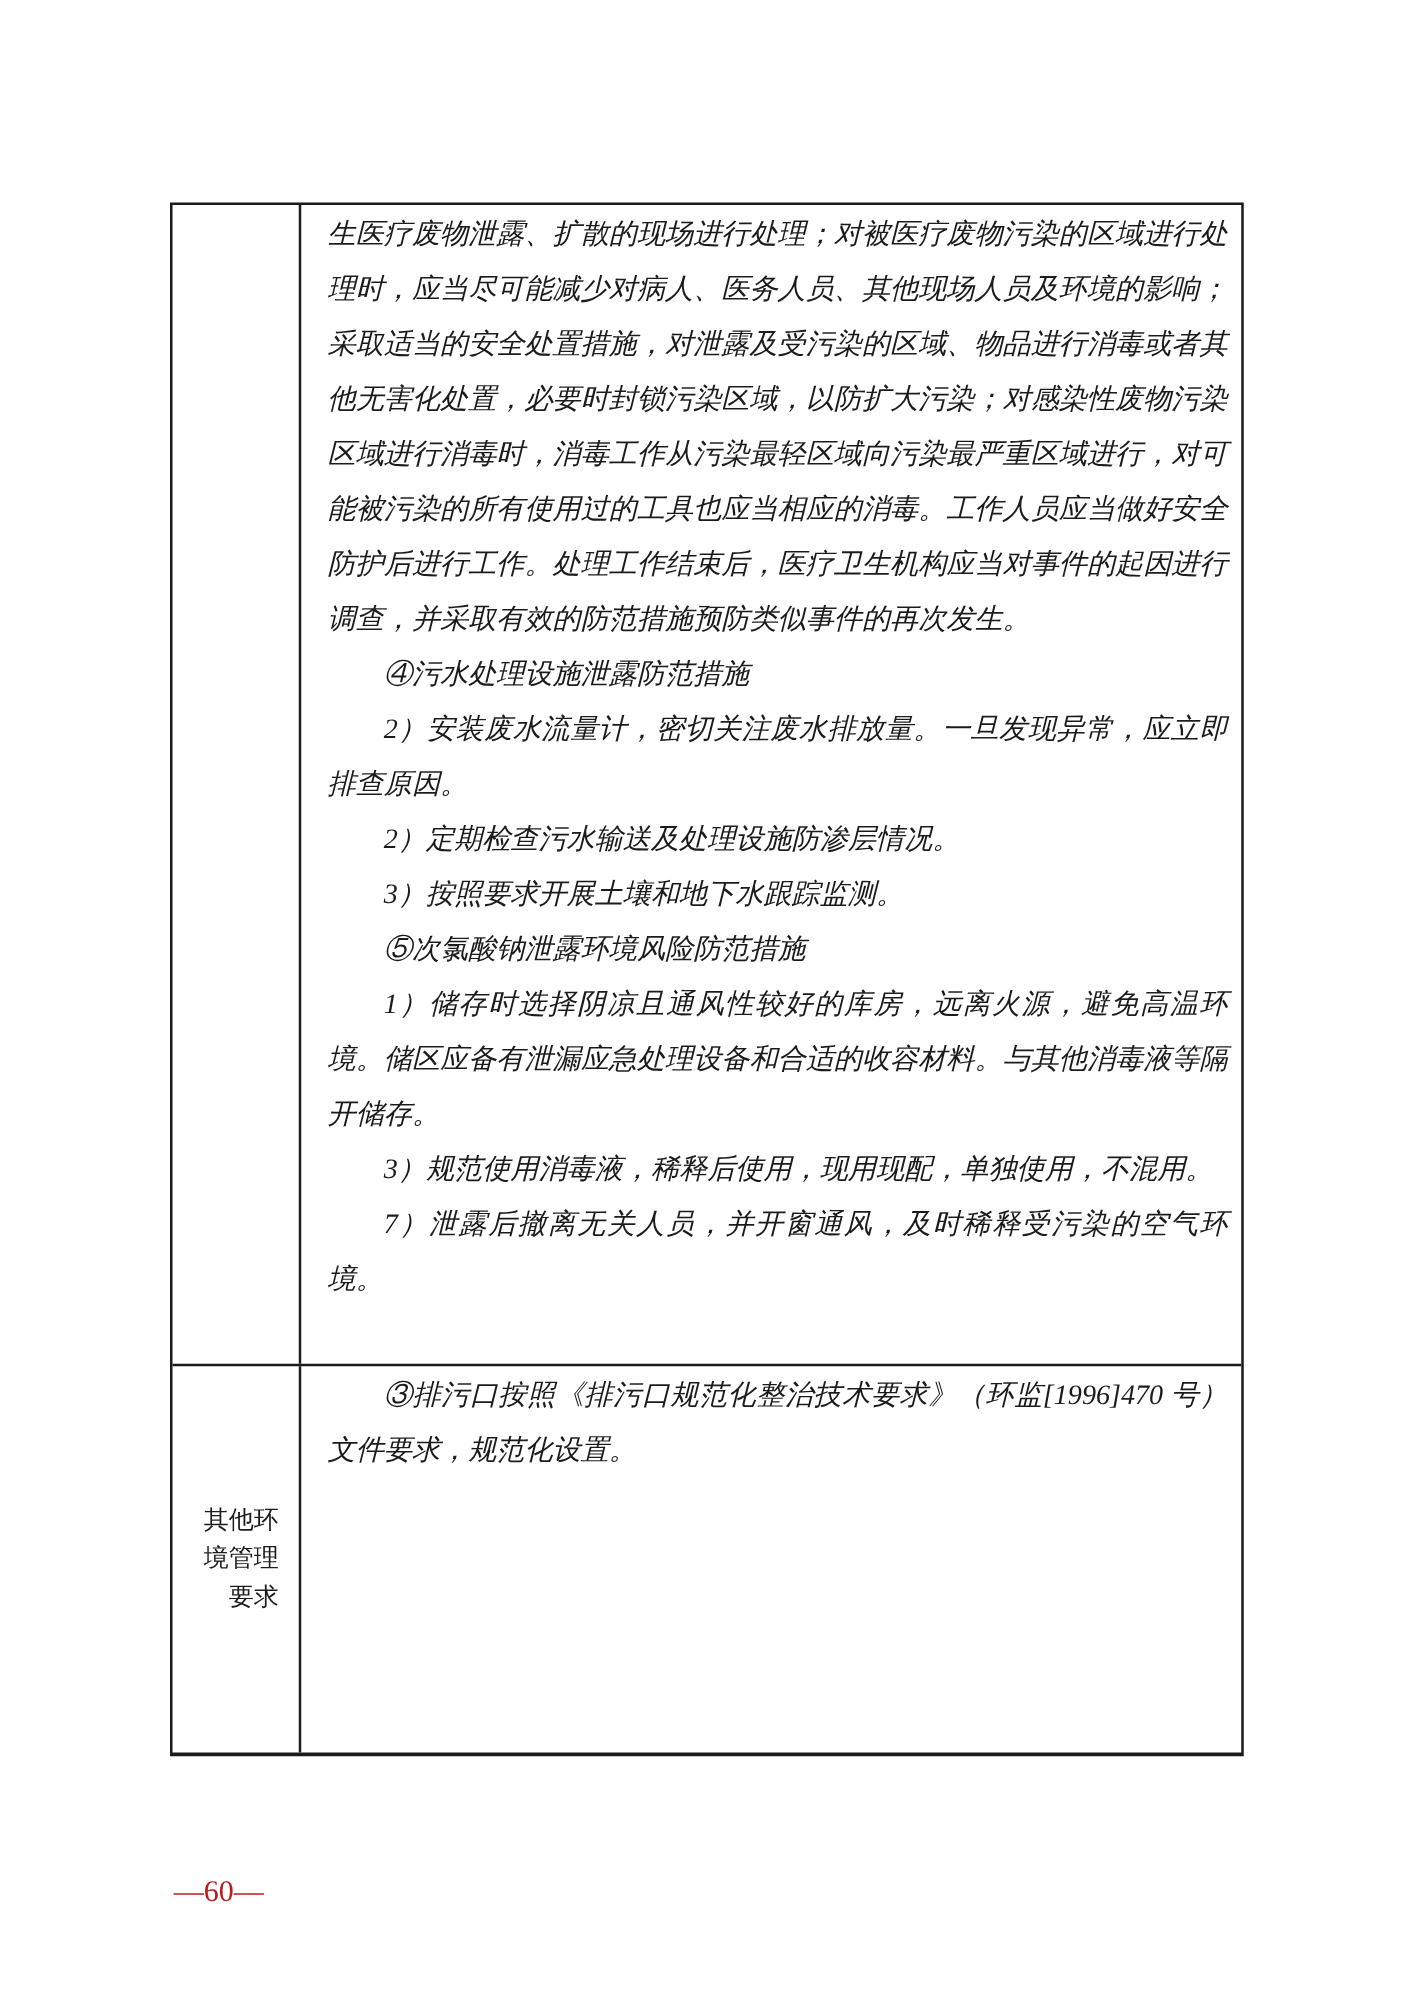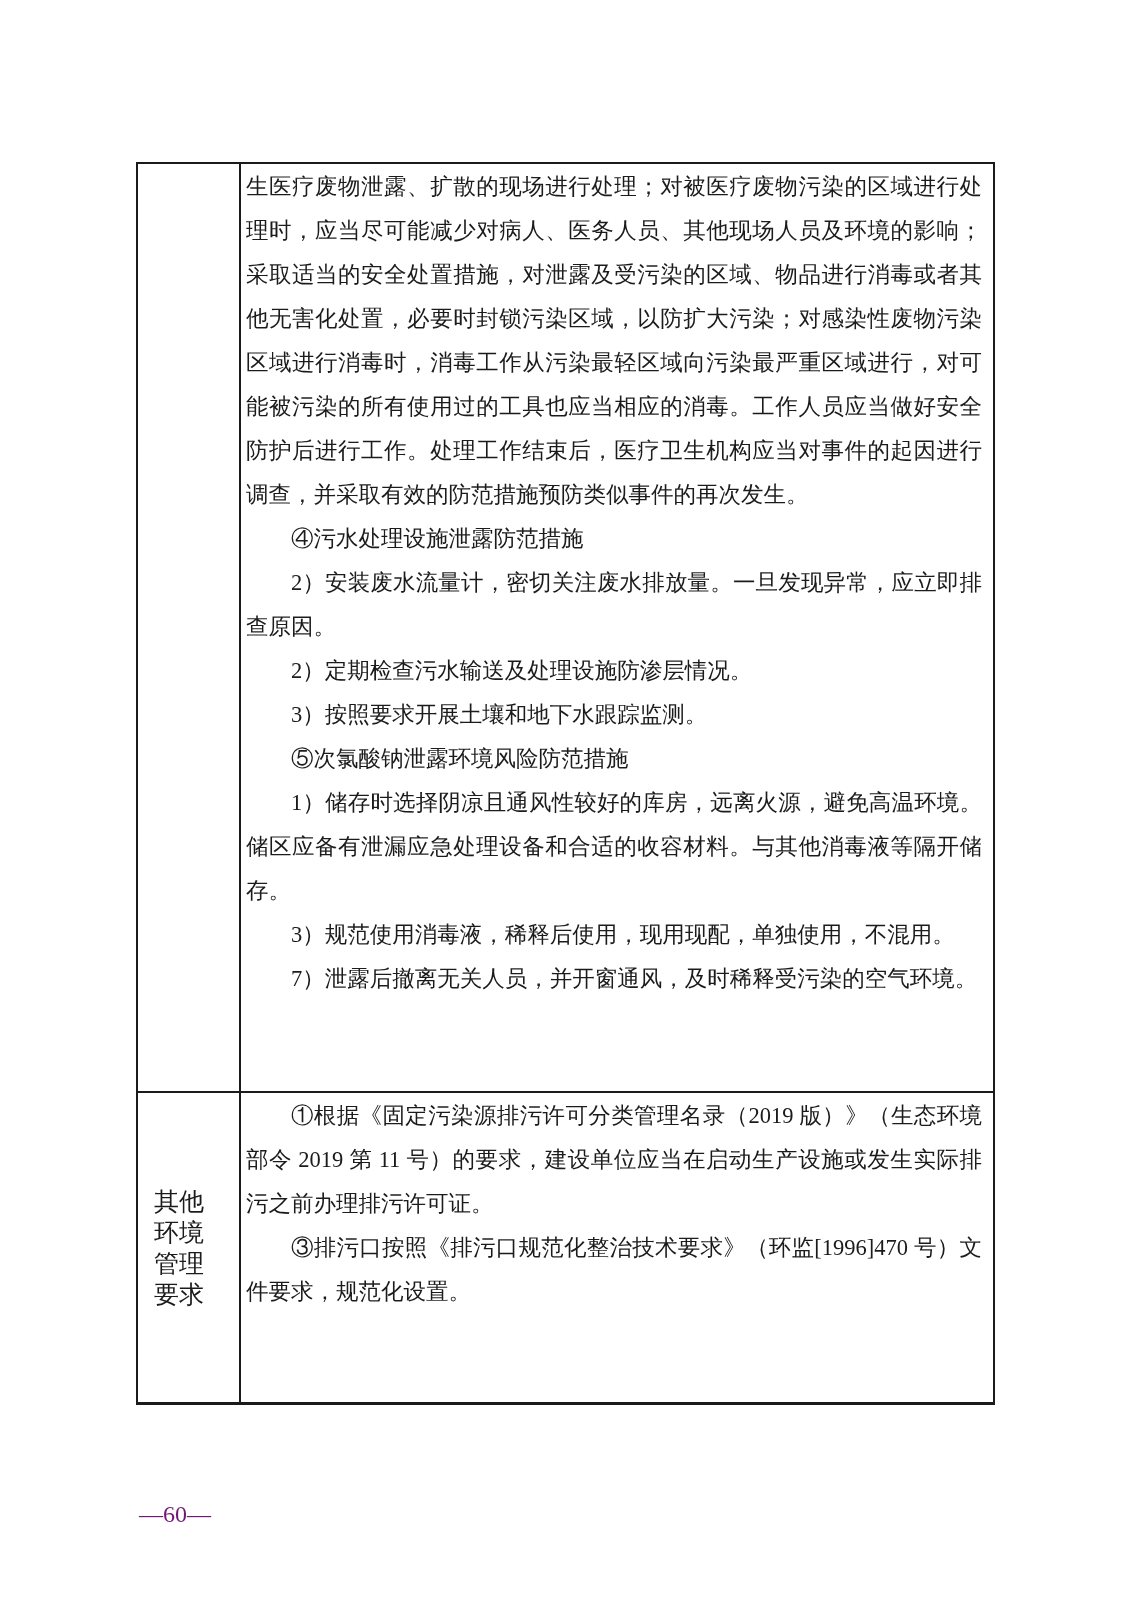--- a/index.html
+++ b/index.html
@@ -29,46 +29,47 @@
   .label-cell {
     flex: 0 0 103px;
     border-right: 2px solid #1b1b1b;
     display: flex;
     align-items: center;
     justify-content: center;
   }
   .label-text {
     display: block;
     width: 69px;
-    font-size: 25px;
+    font-size: 20px;
     line-height: 31px;
-    text-align: left;
+    text-align: right;
     word-break: break-all;
   }
   .body-cell {
     flex: 1 1 auto;
-    padding: 1px 11px 0 5px;
+    padding: 1px 11px 0 21px;
     overflow: hidden;
+    font-style: italic;
   }
   .para {
     margin: 0;
     font-size: 22.5px;
     line-height: 44px;
     text-align: justify;
     text-indent: 2em;
     word-break: break-all;
   }
   .para.no-indent { text-indent: 0; }
   .page-number {
     position: absolute;
     left: 139px;
     top: 1500px;
     font-size: 24px;
     line-height: 28px;
-    color: #701a75;
+    color: #b91c1c;
     white-space: nowrap;
   }
 </style>
 </head>
 <body>
 
 <div class="page">
 
   <div class="doc-table">
 
@@ -85,21 +86,20 @@
         <p class="para">3）规范使用消毒液，稀释后使用，现用现配，单独使用，不混用。</p>
         <p class="para">7）泄露后撤离无关人员，并开窗通风，及时稀释受污染的空气环境。</p>
       </div>
     </div>
 
     <div class="t-row second">
       <div class="cell label-cell">
         <span class="label-text">其他环境管理要求</span>
       </div>
       <div class="cell body-cell">
-        <p class="para">①根据《固定污染源排污许可分类管理名录（2019 版）》（生态环境部令 2019 第 11 号）的要求，建设单位应当在启动生产设施或发生实际排污之前办理排污许可证。</p>
         <p class="para">③排污口按照《排污口规范化整治技术要求》（环监[1996]470 号）文件要求，规范化设置。</p>
       </div>
     </div>
 
   </div>
 
   <div class="page-number">—60—</div>
 
 </div>
 

